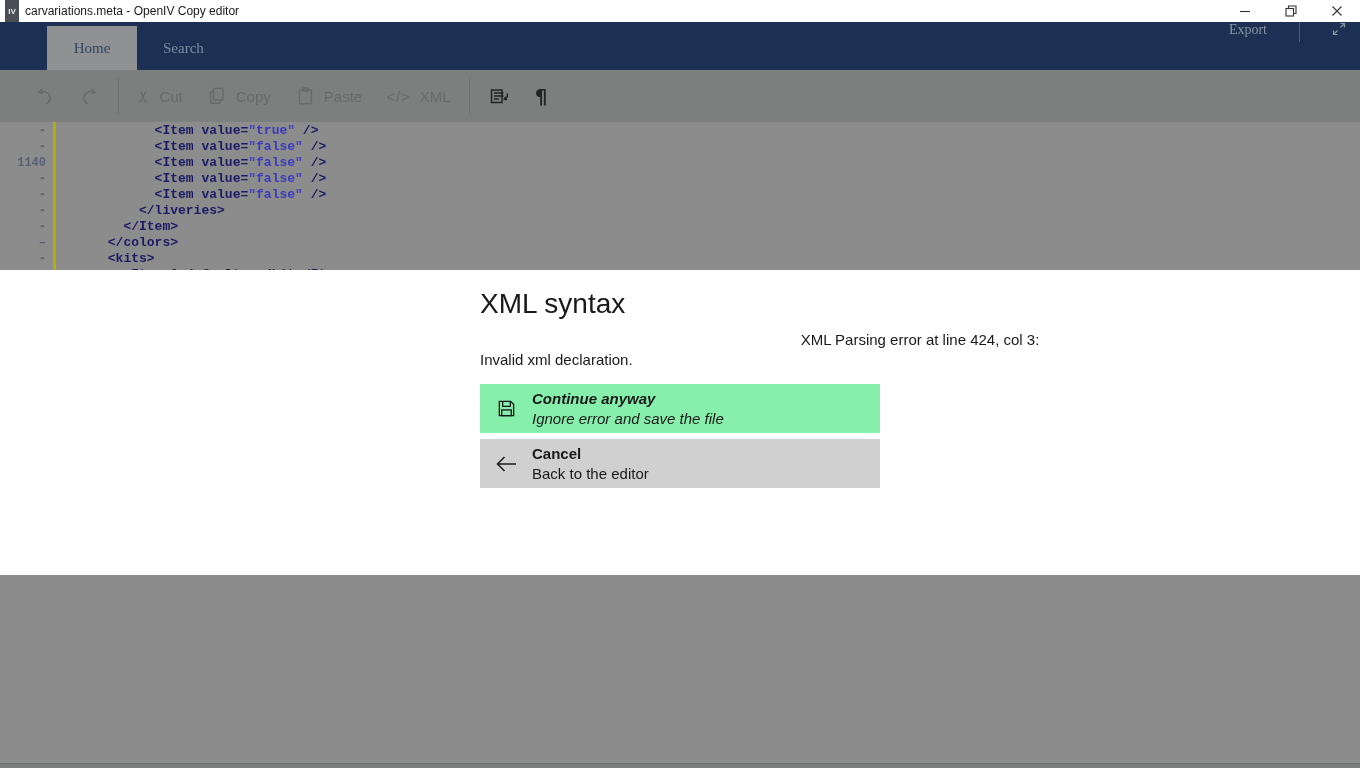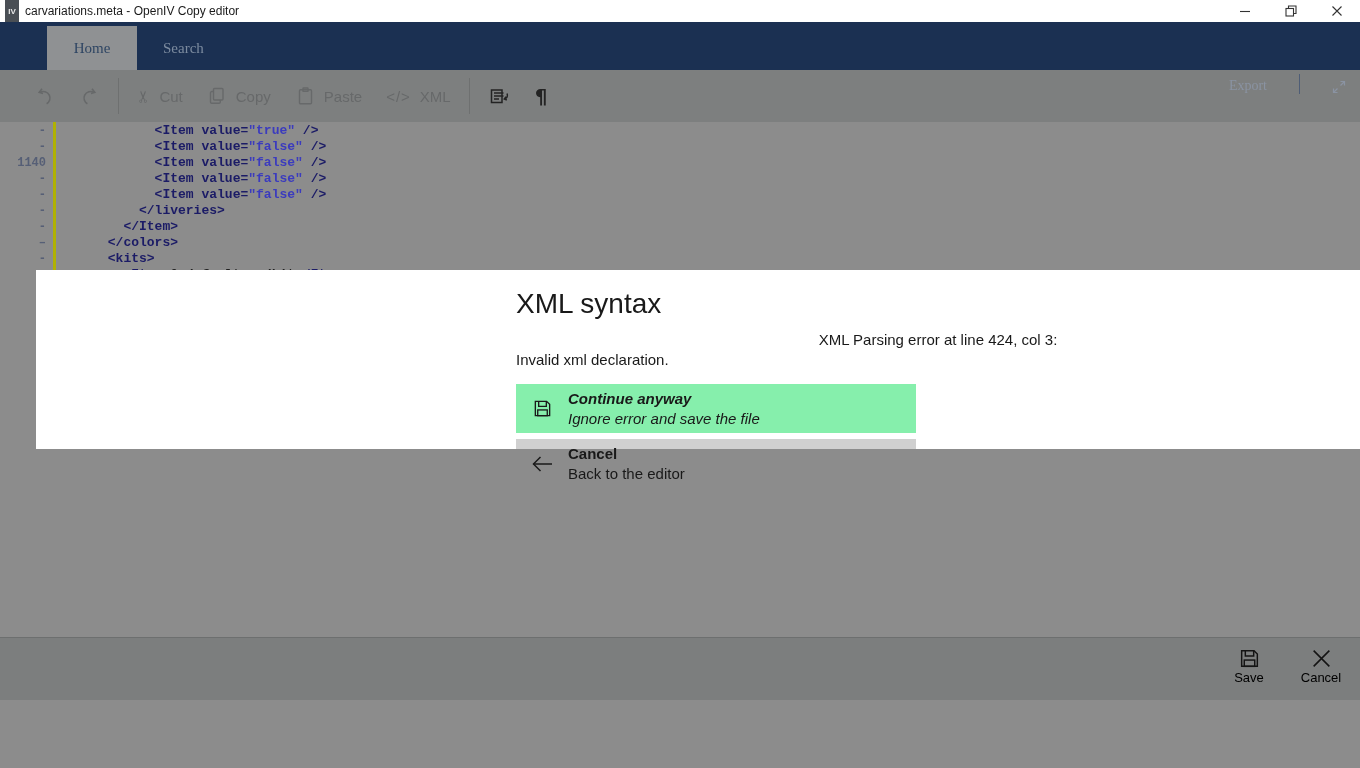--- a/index.html
+++ b/index.html
@@ -13,21 +13,21 @@
   .title-text { font-size:12px; color:#1a1a1a; margin-left:6px; }
   .win-controls { margin-left:auto; display:flex; height:100%; }
   .win-btn { width:46px; height:100%; display:flex; align-items:center; justify-content:center; }
   .win-btn svg { stroke:#333; stroke-width:1.1; fill:none; }
 
   
   .ribbon { height:48px; background:#1b3052; display:flex; align-items:flex-end; position:relative; }
   .tab { height:44px; display:flex; align-items:center; justify-content:center; font-size:15px; }
   .tab.active { width:90px; margin-left:47px; background:#8f9193; color:#2e4563; }
   .tab.inactive { padding:0 26px; color:#7c8b9f; }
-  .ribbon-right { position:absolute; right:14px; top:0; height:100%; display:flex; align-items:flex-end; gap:32px;margin-top:24px; }
+  .ribbon-right { position:absolute; right:14px; top:0; height:100%; display:flex; align-items:flex-start; gap:32px; }
   .export-label { color:#8a93a2; font-size:14px; }
   .ribbon-divider { width:1px; height:20px; background:#4e5d76; }
 
   
   .toolbar { height:52px; background:#7d7f7f; display:flex; align-items:center; padding-left:22px; }
   .tbtn { display:flex; align-items:center; gap:9px; padding:0 12px; height:100%; color:#67696a; font-size:15px; }
   .tbtn.dark { color:#232323; }
   .tsep { width:1px; height:36px; background:#6e7070; margin:0 6px; }
   .scissors { font-size:16px; display:inline-block; transform:rotate(-90deg);
     font-family:"DejaVu Sans", sans-serif; }
@@ -40,21 +40,21 @@
   .gutter { position:absolute; left:0; top:1px; width:48px; text-align:right;
     color:#565f76; font-size:12px; line-height:16px; font-weight:bold; padding-right:2px; }
   .changebar { position:absolute; left:53px; top:0; bottom:0; width:3px; background:#b0b103; }
   .code { position:absolute; left:61px; top:1px; font-size:13px; line-height:16px;
     font-weight:bold; white-space:pre; }
   .code .tag { color:#1b1b66; }
   .code .val { color:#3b3bbe; }
   .code .txt { color:#202020; }
 
   
-  .dialog { height:179px; background:#ffffff; padding:16px 0 0 480px;margin-left:36px; }
+  .dialog { height:305px; background:#ffffff; padding:16px 0 0 480px; }
   .dialog-title { font-size:28px; font-weight:300; color:#191919; line-height:36px; }
   .dialog-msg { font-size:15px; color:#191919; line-height:20px; }
   .dialog-msg.first { margin-top:8px;text-align:center; }
   .dlg-btn { width:400px; height:49px; background:#d0d0d0; display:flex; align-items:center; }
   .dlg-btn.first { margin-top:14px; }
   .dlg-btn.second { margin-top:6px; }
   .dlg-btn-icon { width:52px; display:flex; justify-content:center; align-items:center; }
   .dlg-btn-text .t1 { font-weight:bold; font-size:15px; line-height:20px; color:#191919; }
   .dlg-btn-text .t2 { font-size:15px; line-height:20px; color:#191919; }
 

